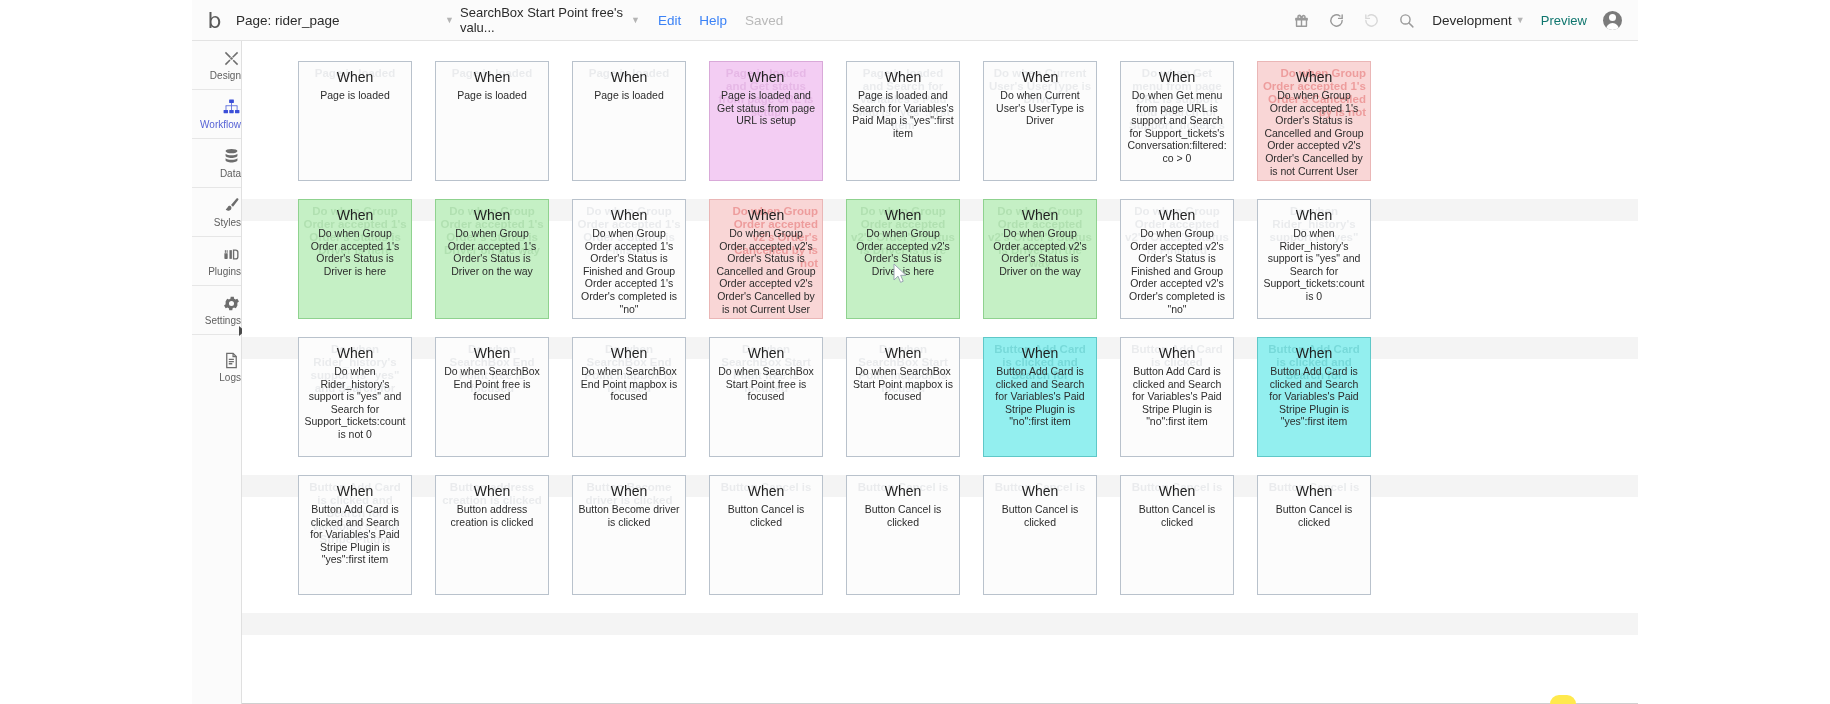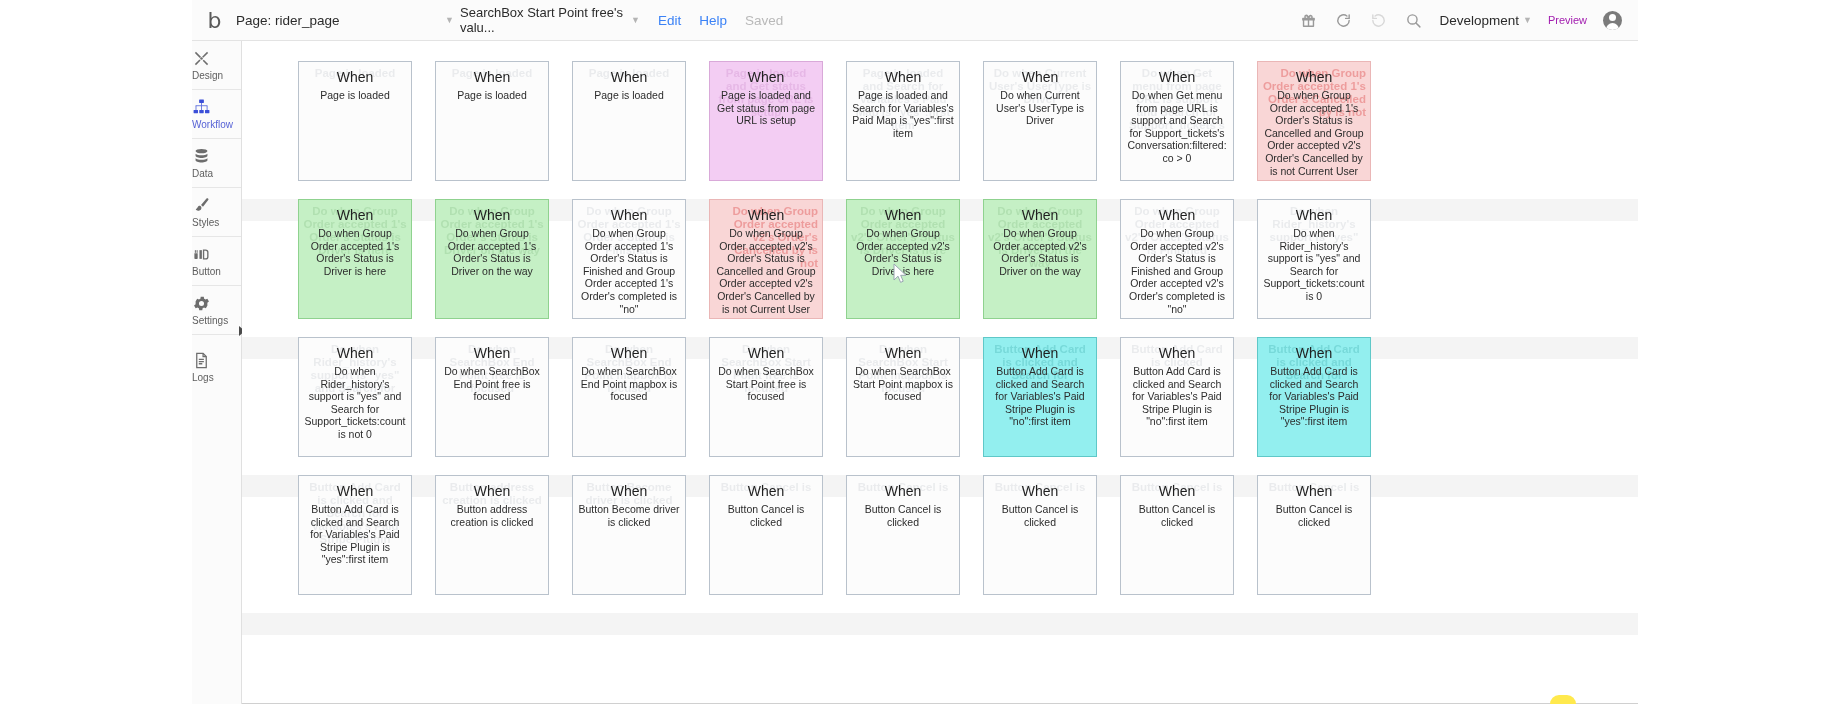--- a/index.html
+++ b/index.html
@@ -92,21 +92,21 @@
   }
   .tb-icon.dim { color: #d8d8d8; cursor: default; }
   .tb-icon svg { display: block; }
   .env-select {
     display: flex; align-items: center;
     font-size: 13.5px; color: #2b2b2b;
     cursor: pointer;
     justify-content: space-between;
   }
   .preview-link {
-    font-size: 11px; color: #a21caf; cursor: pointer;
+    font-size: 13px; color: #0f766e; cursor: pointer;
   }
   .avatar {
     width: 19px; height: 19px; border-radius: 50%;
     background: #7b7b7b;
     position: relative; overflow: hidden;
     cursor: pointer;
   }
   .avatar::before {
     content: ""; position: absolute;
     width: 7px; height: 7px; border-radius: 50%;
@@ -126,21 +126,21 @@
     width: 50px;
     background: #fbfbfb;
     border-right: 1px solid #e0e0e0;
     flex: 0 0 50px;
     position: relative;
   }
   .rail-item {
     height: 49px;
     border-bottom: 1px solid #e6e6e6;
     display: flex; flex-direction: column;
-    align-items: flex-start; justify-content: center;
+    align-items: flex-end; justify-content: center;
     gap: 2px;
     cursor: pointer;
     color: #757575;
   }
   .rail-item .ic { height: 19px; display:flex; align-items:center; justify-content:center; }
   .rail-item .lbl { font-size: 10px; line-height: 11px; color: #5e5e5e; }
   .rail-item.active .lbl { color: #5763d6; }
   .rail-item.active .ic { color: #3b4fd8; }
   .rail-item.gap { border-bottom: none; margin-top: 0; }
   .rail-spacer { height: 7px; }
@@ -371,21 +371,21 @@
       <div class="rail-item">
         <span class="ic">
           <svg width="19" height="19" viewBox="0 0 24 24" fill="#6d6d6d">
             <path d="M3 10.5h4.2v6.2a1 1 0 0 1-1 1H4a1 1 0 0 1-1-1z"></path>
             <rect x="3.6" y="6.5" width="1.3" height="3.4"></rect>
             <rect x="5.8" y="6.5" width="1.3" height="3.4"></rect>
             <path d="M9.4 6.5h3.1v11h-3.1z"></path>
             <path d="M14.6 6.5h2.6c1.6 0 2.8 1.3 2.8 2.8v5.4c0 1.6-1.3 2.8-2.8 2.8h-2.6z" fill="none" stroke="#6d6d6d" stroke-width="1.7"></path>
           </svg>
         </span>
-        <span class="lbl">Button</span>
+        <span class="lbl">Plugins</span>
       </div>
 
       <div class="rail-item">
         <span class="ic">
           <svg width="19" height="19" viewBox="0 0 24 24" fill="#6d6d6d">
             <path d="M19.4 13a7.8 7.8 0 0 0 0-2l2-1.6-2-3.4-2.4 1a7.6 7.6 0 0 0-1.7-1l-.4-2.6h-3.9l-.4 2.6c-.6.2-1.2.6-1.7 1l-2.4-1-2 3.4L4.6 11a7.8 7.8 0 0 0 0 2l-2 1.6 2 3.4 2.4-1c.5.4 1.1.8 1.7 1l.4 2.6h3.9l.4-2.6c.6-.2 1.2-.6 1.7-1l2.4 1 2-3.4zM12 15.2A3.2 3.2 0 1 1 12 8.8a3.2 3.2 0 0 1 0 6.4z"></path>
           </svg>
         </span>
         <span class="lbl">Settings</span>
       </div>

